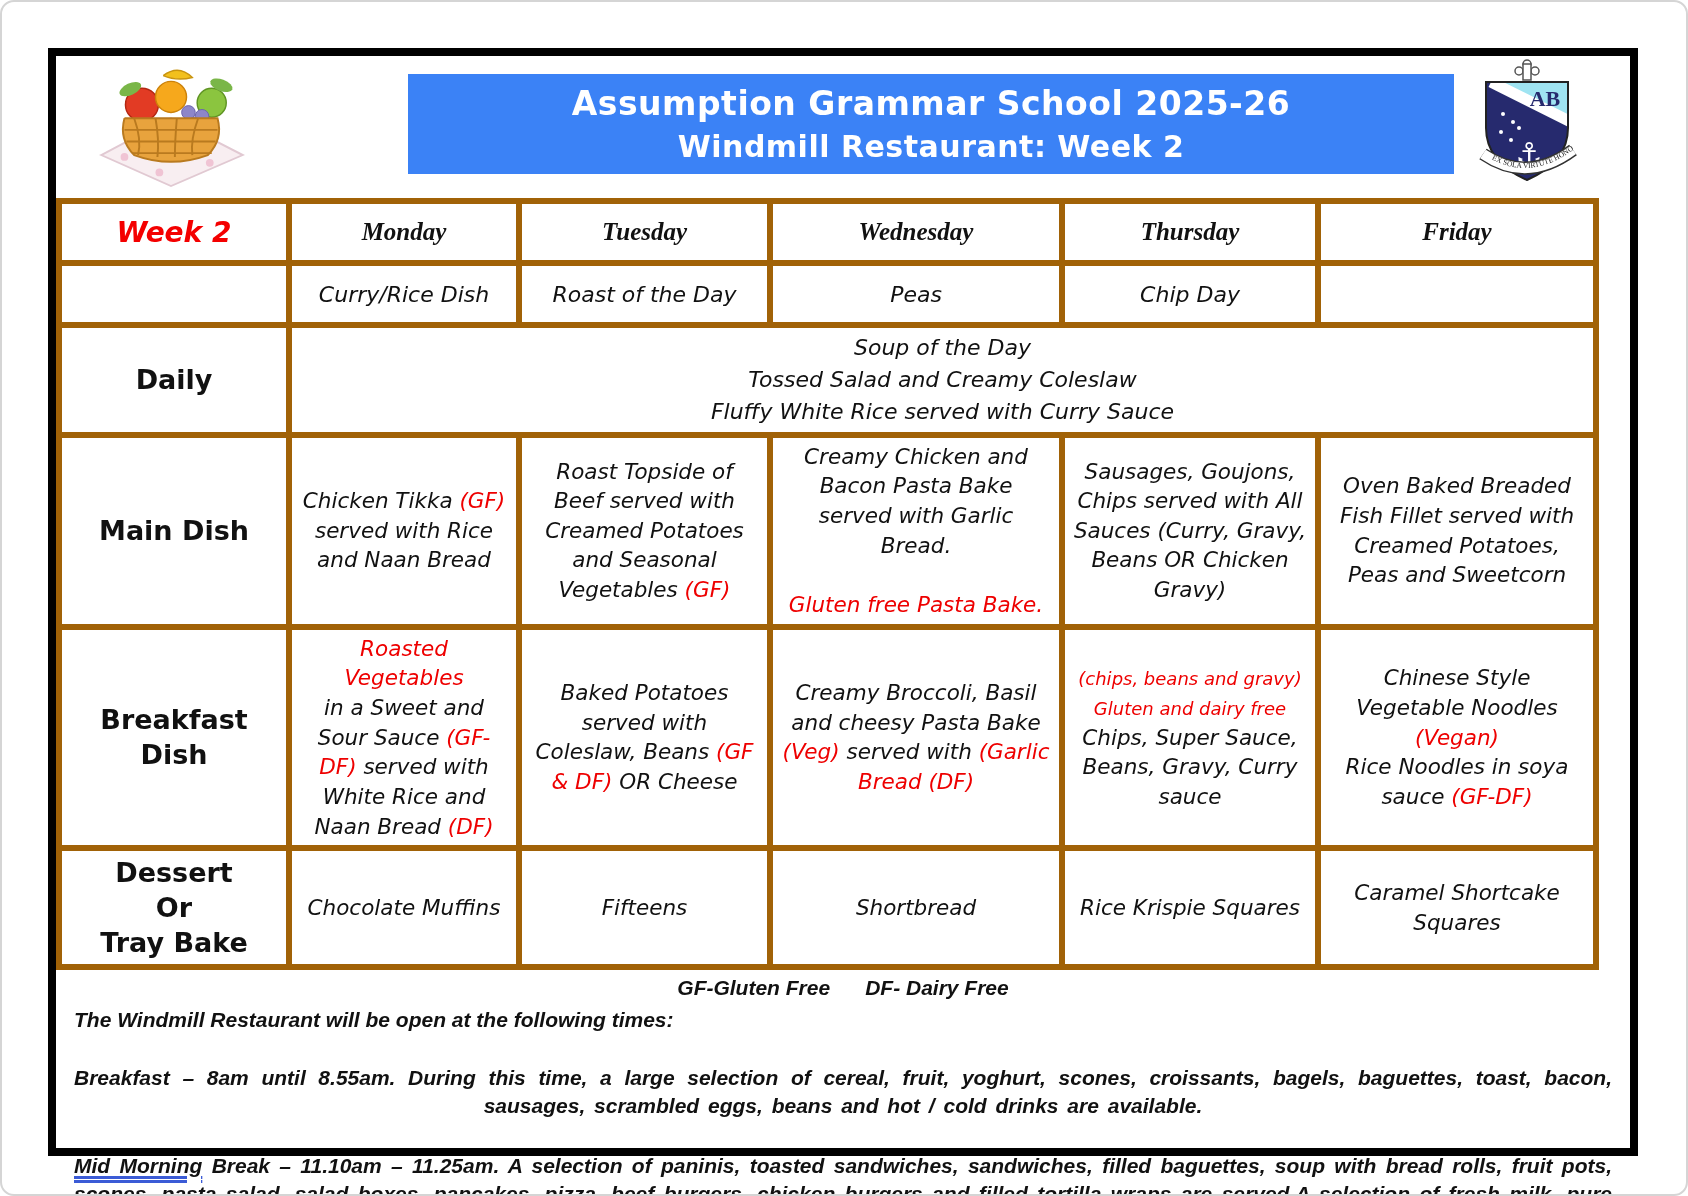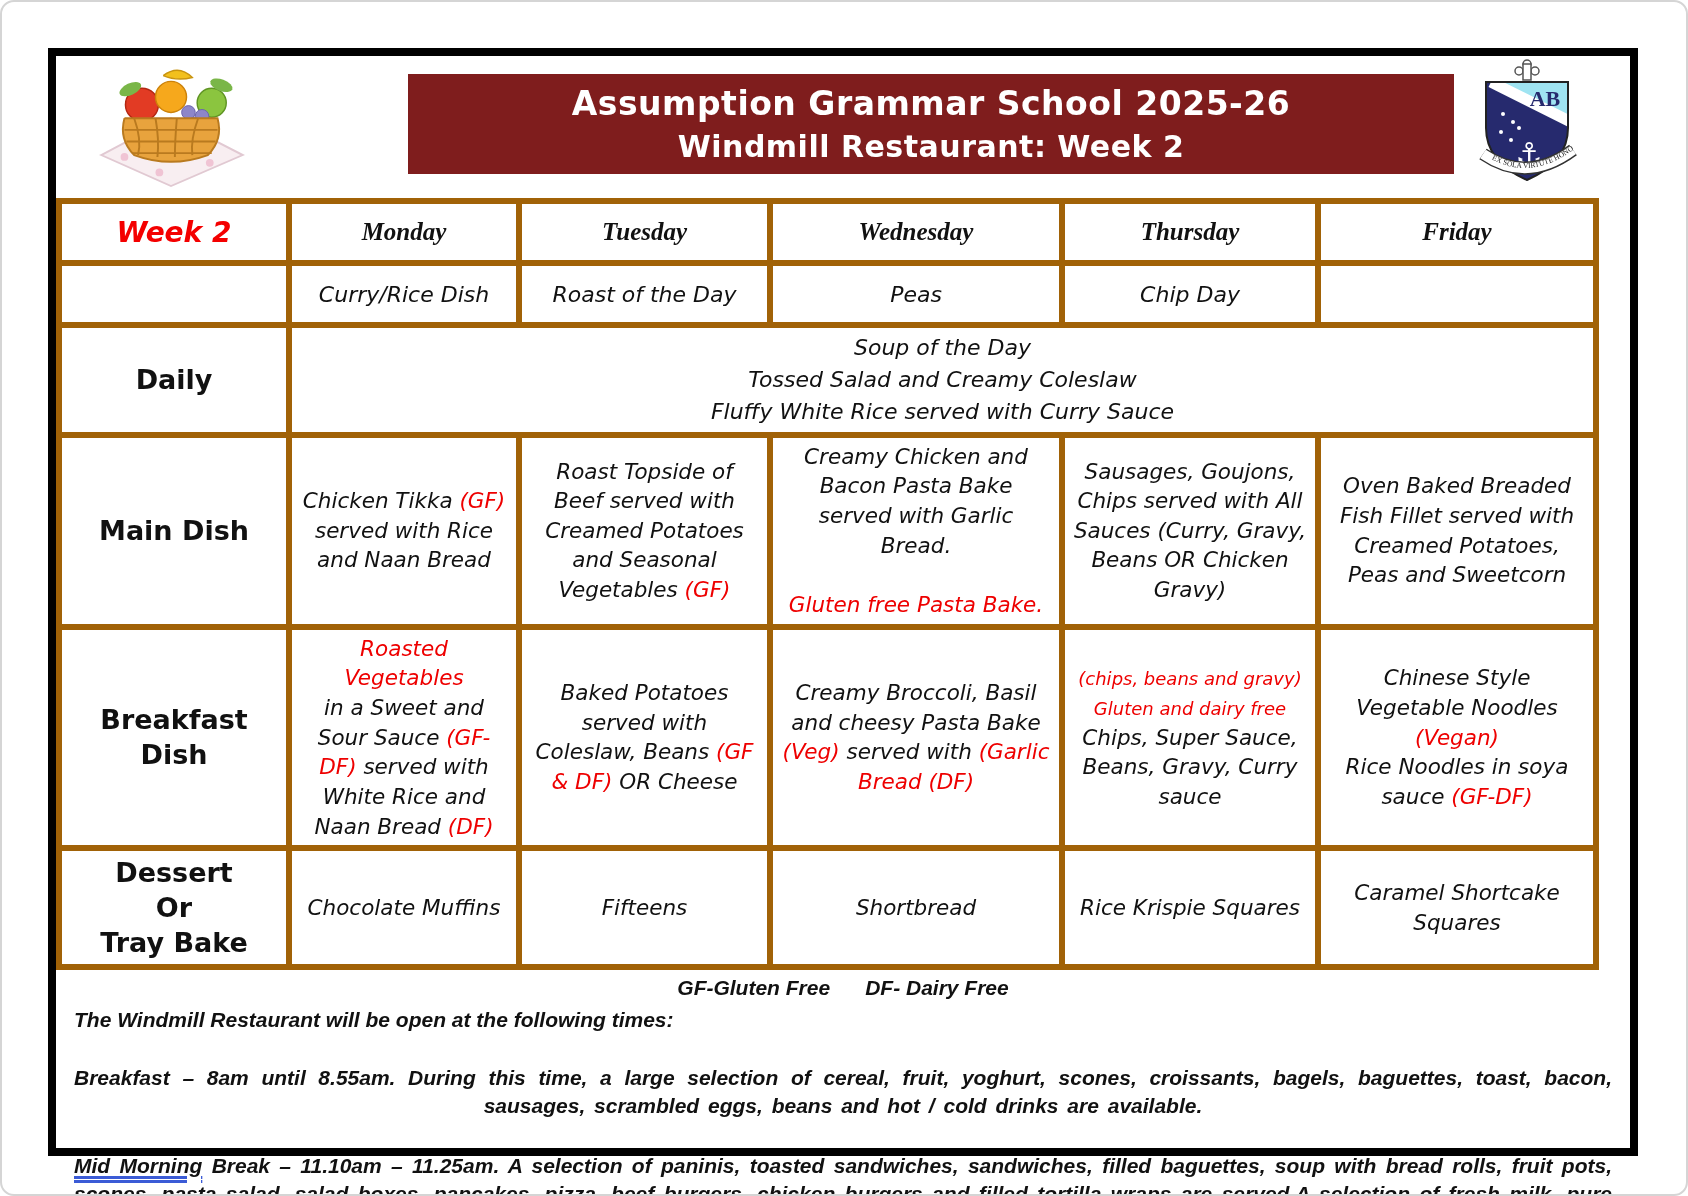--- a/index.html
+++ b/index.html
@@ -103,21 +103,21 @@
             <circle cx="124" cy="64" r="7"></circle>
           <circle cx="138" cy="68" r="7"></circle>
             <circle cx="128" cy="78" r="7"></circle>
             <circle cx="114" cy="72" r="7"></circle>
         </g>
         <path d="M52,58 h96 q6,22 -10,38 q-38,14 -76,0 q-16,-16 -10,-38" fill="#e8a33d" stroke="#b97a1f" stroke-width="2"></path>
         <path d="M52,70 h96 M54,82 h92 M60,94 h82" stroke="#b97a1f" stroke-width="2" fill="none"></path>
         <path d="M62,58 q8,22 4,38 M84,58 q4,22 2,40 M106,58 q-2,24 -2,40 M128,58 q-8,22 -6,38" stroke="#b97a1f" stroke-width="2" fill="none"></path>
       </svg>
 
-      <div class="banner" id="banner" style="background: #7f1d1d;">
+      <div class="banner" id="banner" style="background: #3b82f6;">
         <div class="banner-line1">Assumption Grammar School 2025-26</div>
         <div class="banner-line2">Windmill Restaurant: Week 2</div>
       </div>
 
       <svg class="crest" viewBox="0 0 120 134">
         <g stroke="#555" stroke-width="1.5" fill="#fff">
           <circle cx="60" cy="8" r="4"></circle>
             <circle cx="52" cy="15" r="4"></circle>
             <circle cx="68" cy="15" r="4"></circle>
           <rect x="56" y="8" width="8" height="16"></rect>

